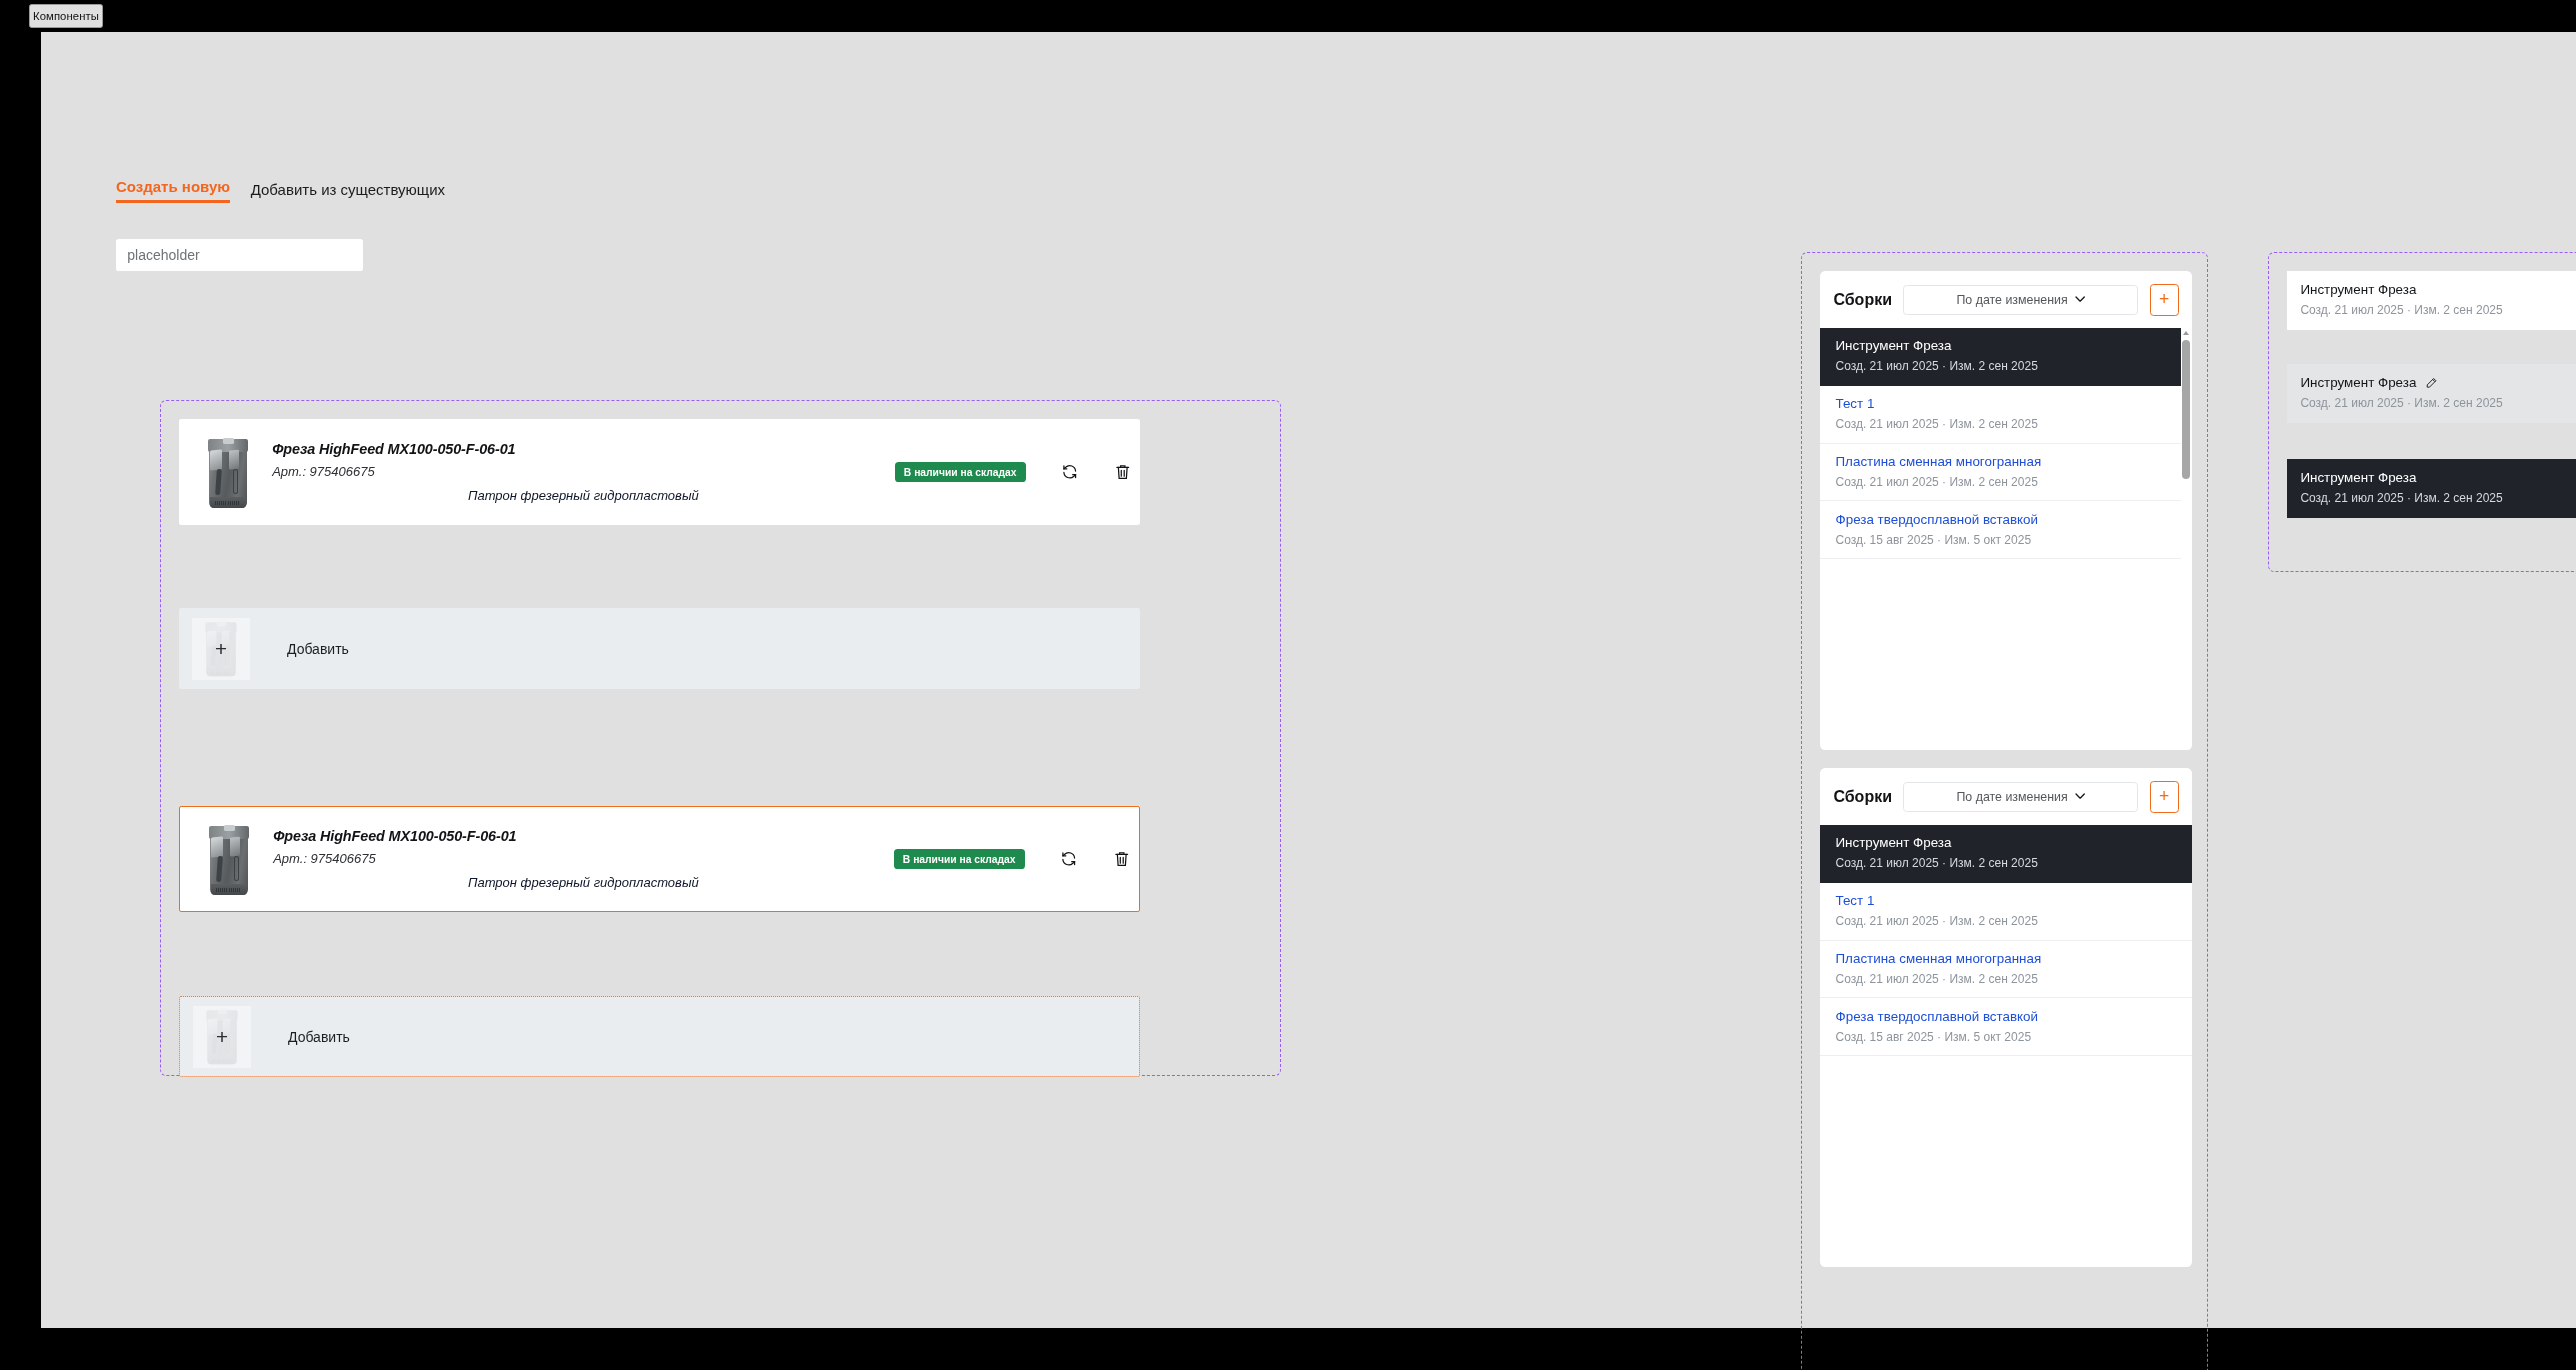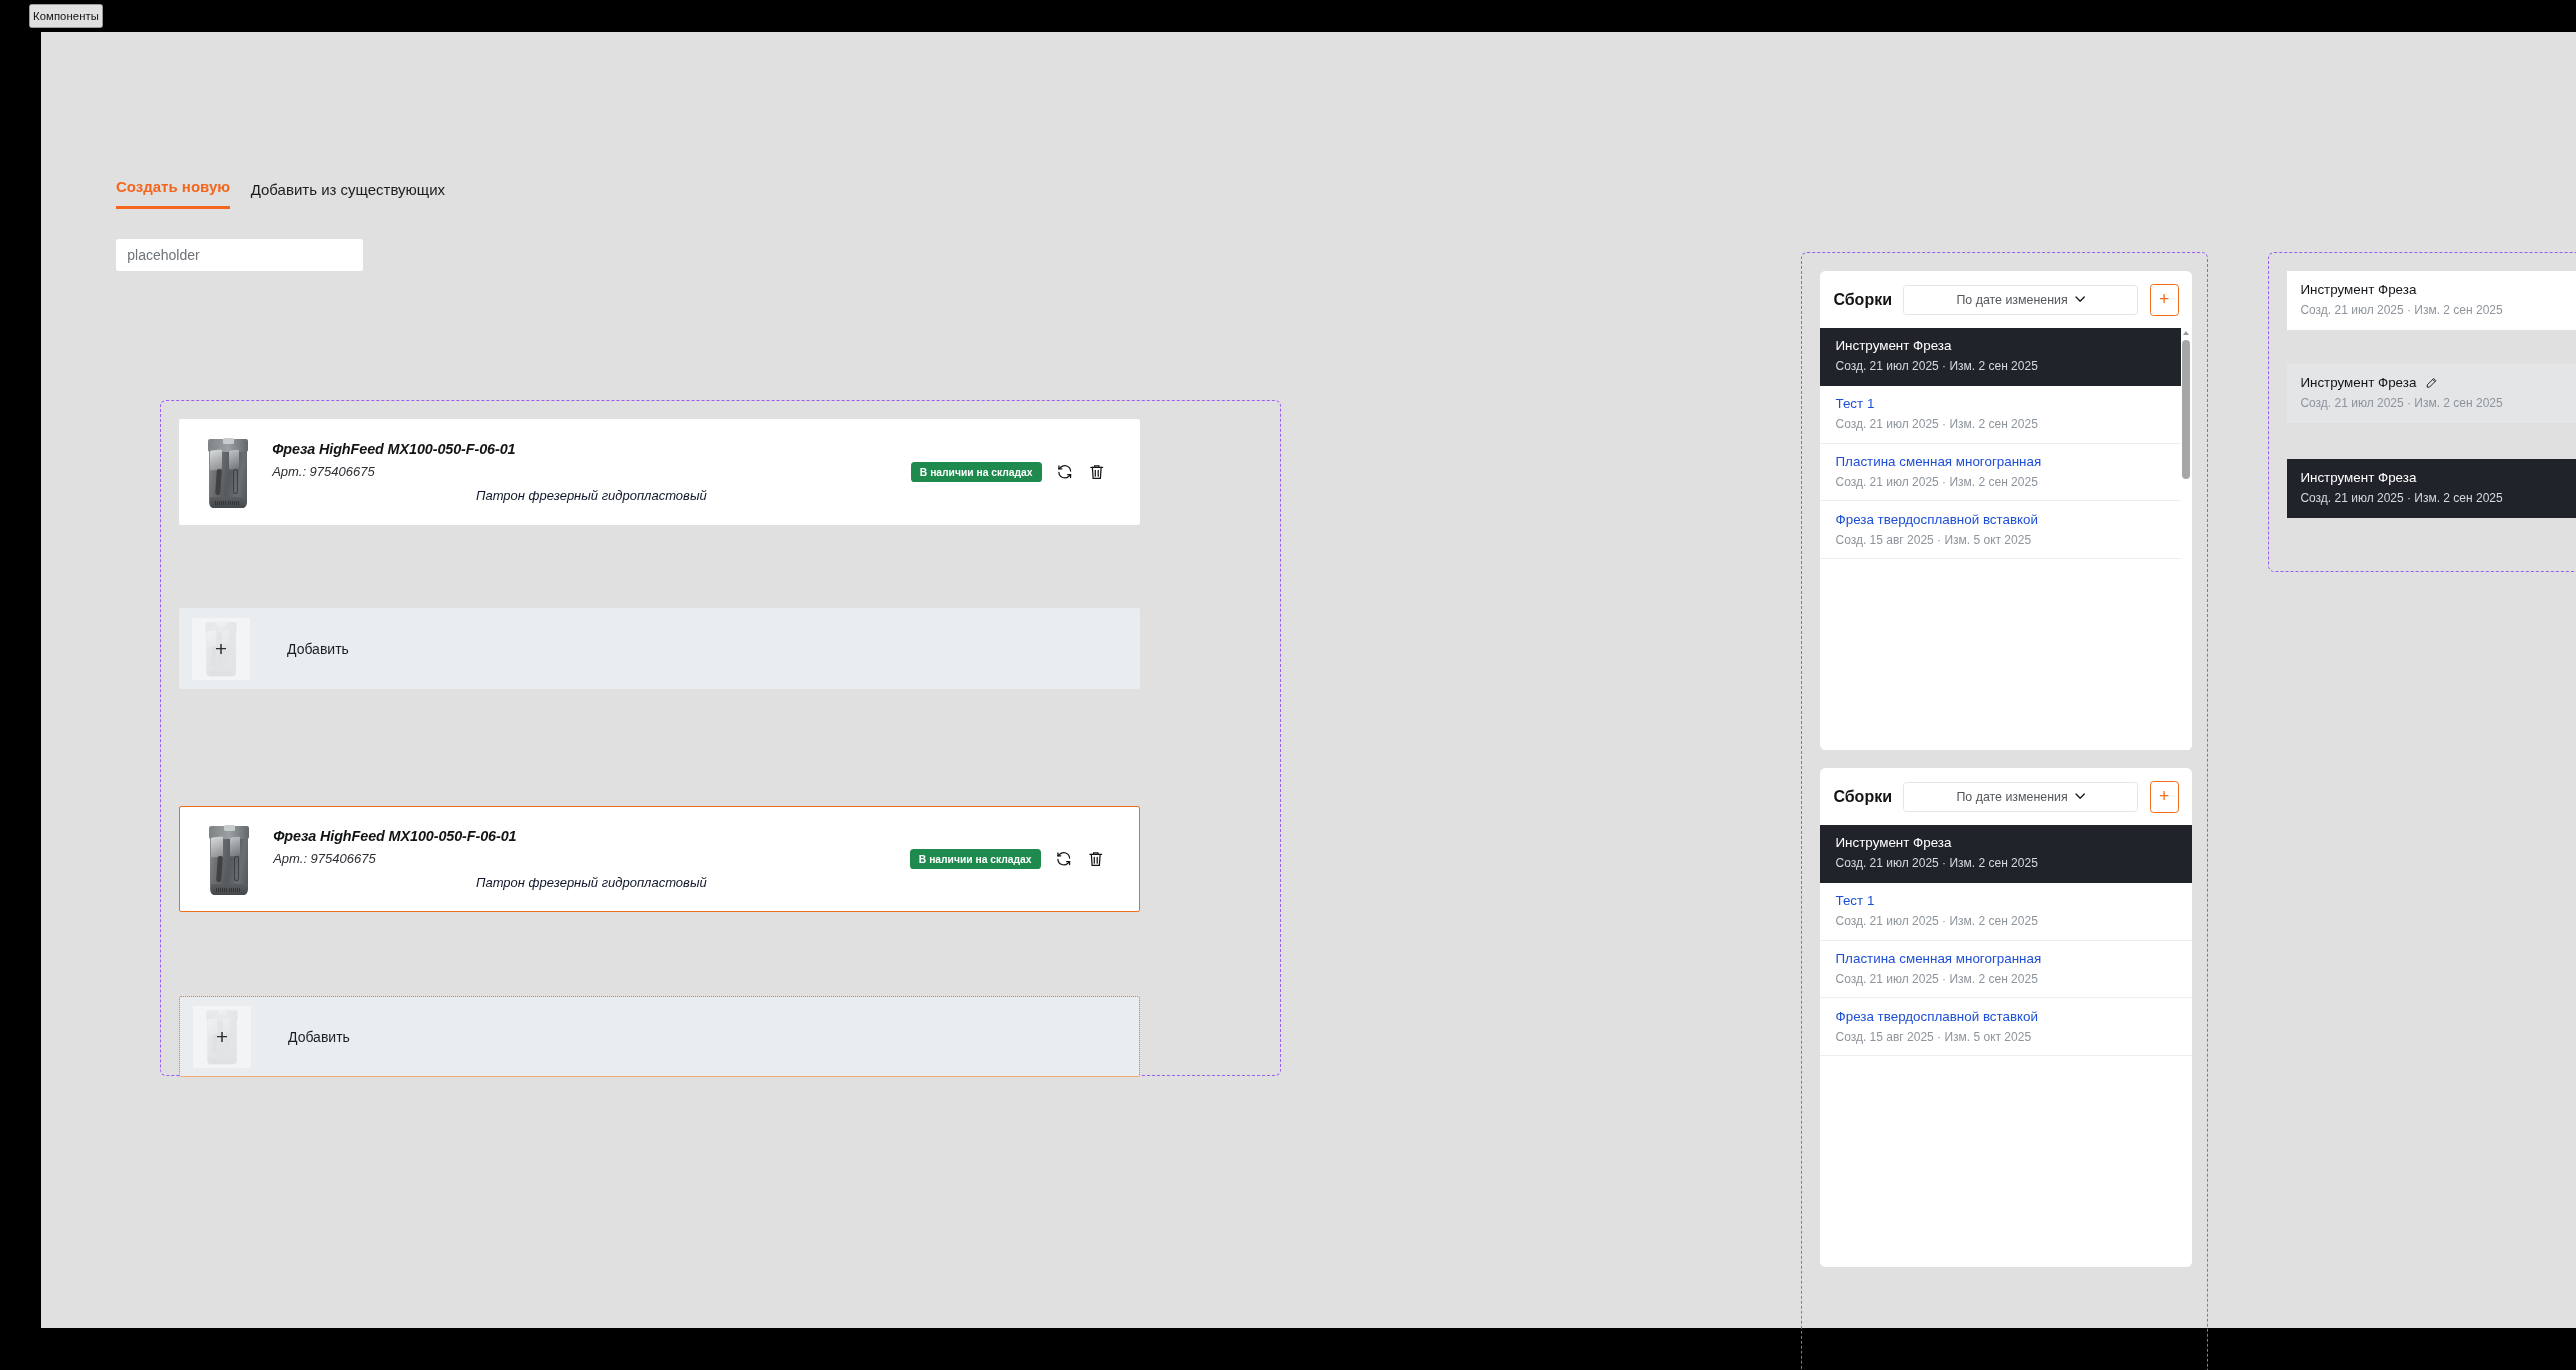--- a/index.html
+++ b/index.html
@@ -33,21 +33,21 @@
 
   
   .tabs {
     position: absolute;
     left: 75px; top: 146px;
     display: flex; align-items: flex-end; gap: 20.6px;
   }
   .tab {
     font-size: 15px;
     color: #1c1c1c;
-    padding-bottom: 11px;
+    padding-bottom: 5px;
     white-space: nowrap;
   }
   .tab.active {
     color: #f4661e;
     font-weight: bold;
     border-bottom: 3.1px solid #f4661e;
   }
 
   
   .name-input {
@@ -148,22 +148,22 @@
 
   .card-text { flex: 1 1 auto; padding-left: 4.1px; font-style: italic; }
   .card-title {
     font-size: 14.4px; font-weight: bold; color: #111315;
     letter-spacing: -0.1px; margin-bottom: 7.2px;
   }
   .card-art { font-size: 13px; color: #2c2f33; margin-bottom: 9.3px; }
   .card-sub { font-size: 13px; color: #0f172a; text-align: center; }
 
   .card-right {
-    display: flex; align-items: center; gap: 13px;
-    padding-right: 33px; flex: 0 0 auto;
+    display: flex; align-items: center; gap: 34px;
+    padding-right: 7px; flex: 0 0 auto;
   }
   .badge {
     background: #1f8a4d; color: #ffffff;
     font-size: 10.3px; font-weight: bold;
     padding: 4.6px 9.3px; border-radius: 3.6px;
     white-space: nowrap;
   }
   .icon-btn {
     width: 19.6px; height: 19.6px;
     display: flex; align-items: center; justify-content: center;

